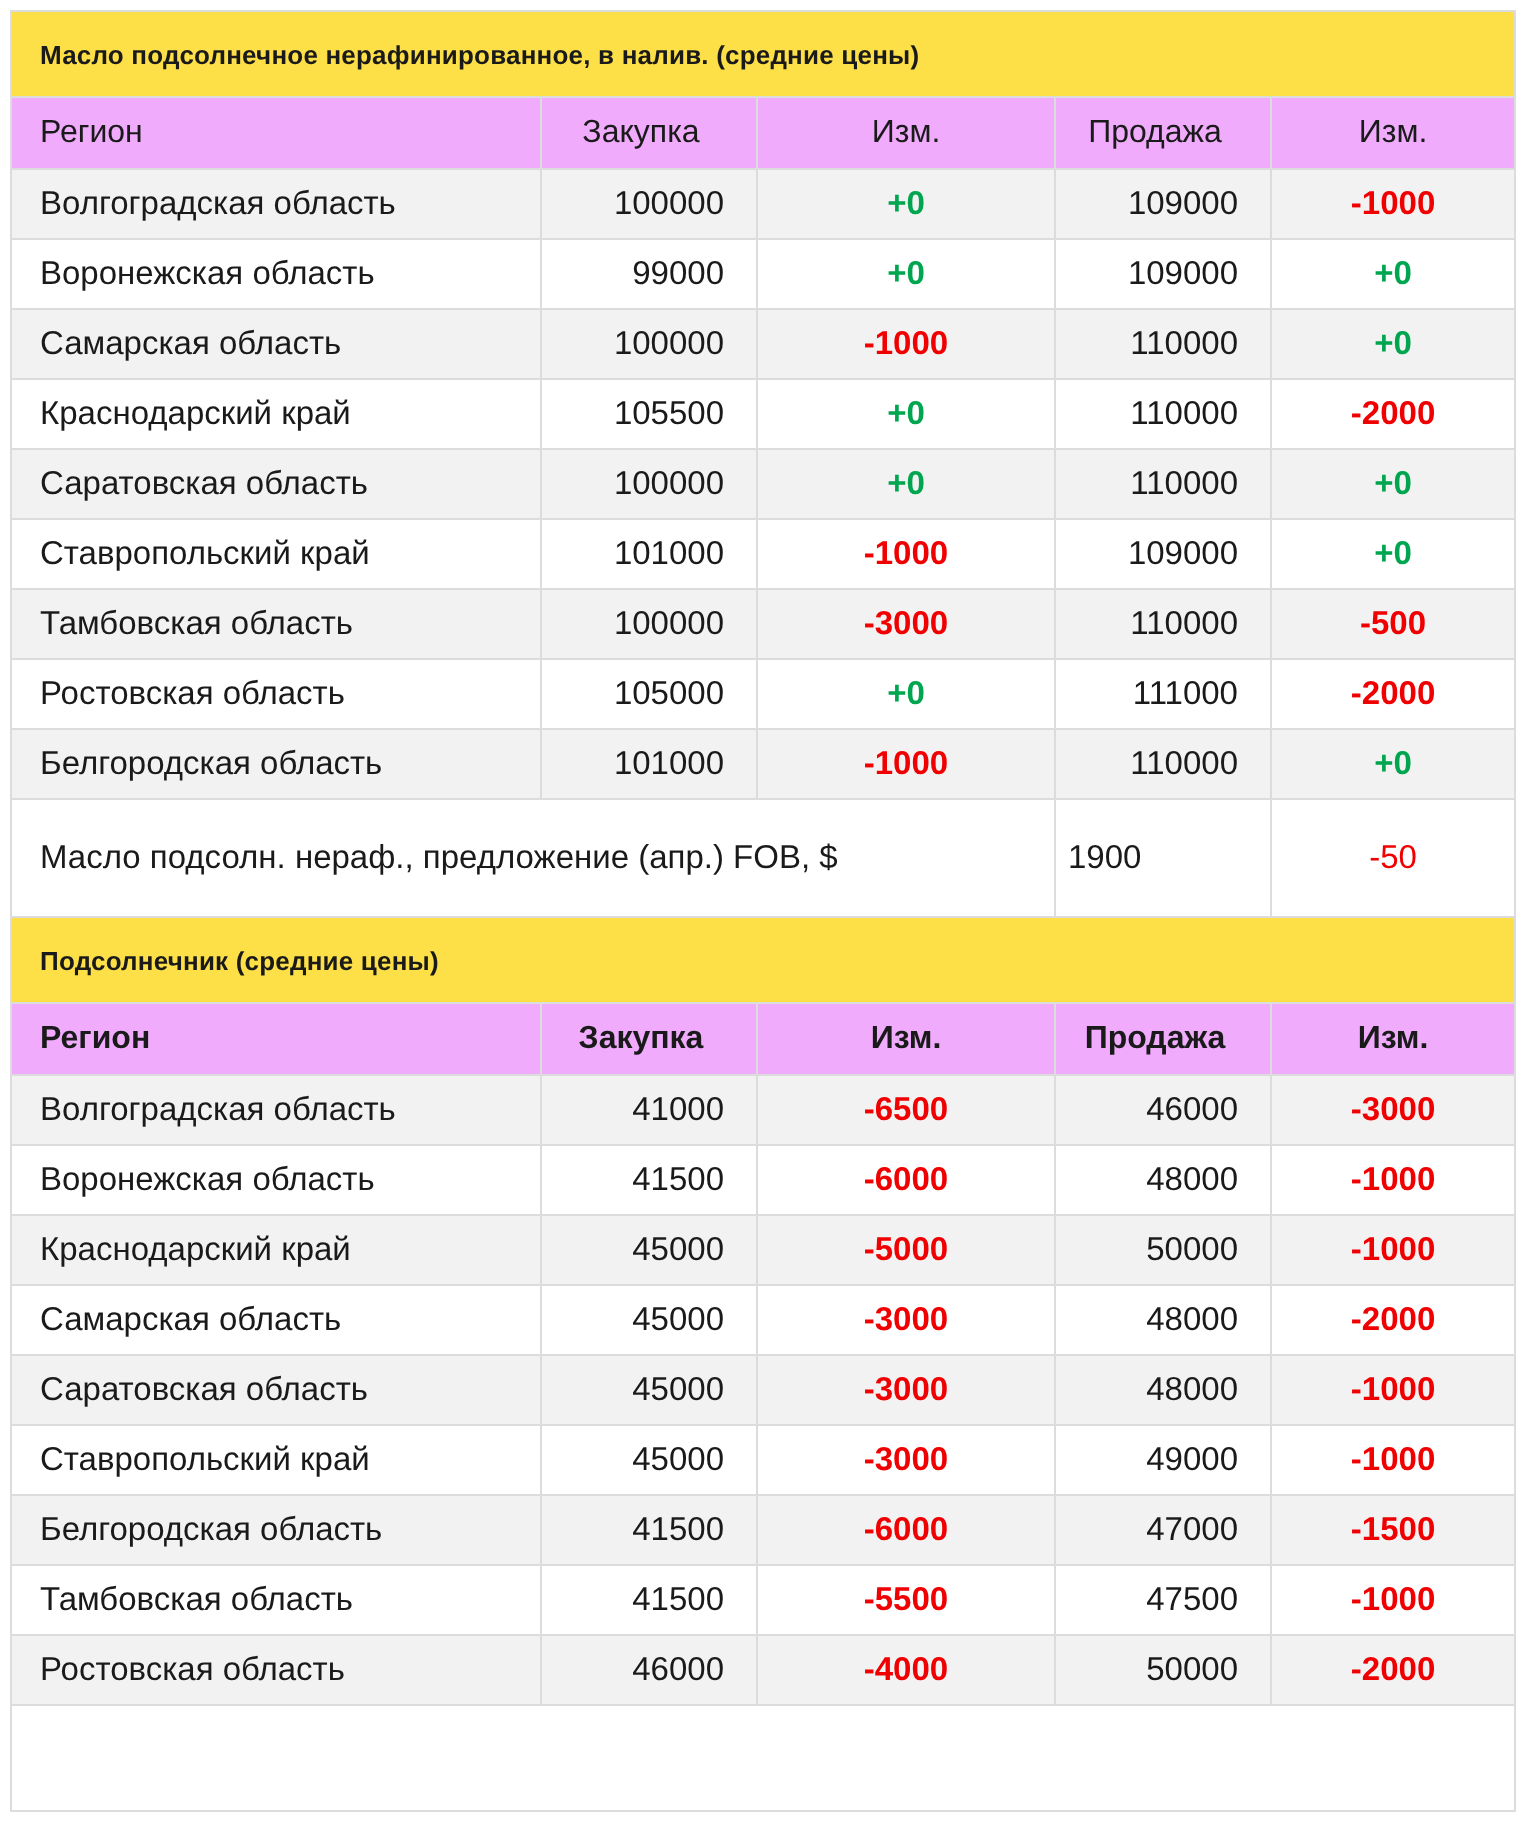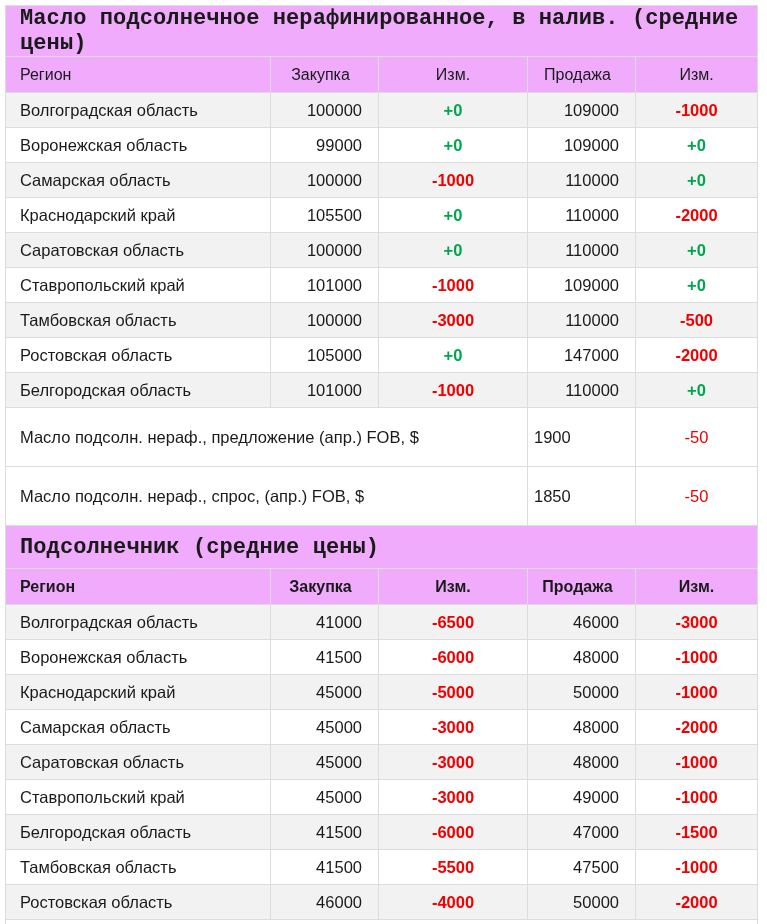--- a/index.html
+++ b/index.html
@@ -40,28 +40,27 @@
   td, th {
     border: 1px solid #dcdcdc;
     padding: 0;
     font-weight: normal;
     font-size: 16px;
     vertical-align: middle;
   }
 
   
   tr.section-title td {
-    background: #f0abfc;
+    background: #fde047;
     font-weight: bold;
-    font-size: 22px;
+    font-size: 13px;
     height: 42px;
     padding: 0 14px;
     text-align: left;
     letter-spacing: 0.1px;
-    font-family: Liberation Mono, monospace;
   }
 
   
   tr.col-head td {
     background: #f0abfc;
     height: 35px;
     font-size: 16px;
   }
   tr.col-head.bold td { font-weight: bold; }
   tr.col-head td.region { text-align: left;  padding: 0 0 0 14px; }
@@ -189,38 +188,33 @@
           <td class="region-cell">Тамбовская область</td>
           <td class="value-cell">100000</td>
           <td class="change-cell neg">-3000</td>
           <td class="value-cell">110000</td>
           <td class="change-cell neg">-500</td>
         </tr>
         <tr class="data-row even">
           <td class="region-cell">Ростовская область</td>
           <td class="value-cell">105000</td>
           <td class="change-cell pos">+0</td>
-          <td class="value-cell">147000</td>
+          <td class="value-cell">111000</td>
           <td class="change-cell neg">-2000</td>
         </tr>
         <tr class="data-row odd">
           <td class="region-cell">Белгородская область</td>
           <td class="value-cell">101000</td>
           <td class="change-cell neg">-1000</td>
           <td class="value-cell">110000</td>
           <td class="change-cell pos">+0</td>
         </tr>
         <tr class="fob-row">
           <td class="fob-label" colspan="3">Масло подсолн. нераф., предложение (апр.) FOB, $</td>
           <td class="fob-value">1900</td>
-          <td class="fob-change neg">-50</td>
-        </tr>
-        <tr class="fob-row">
-          <td class="fob-label" colspan="3">Масло подсолн. нераф., спрос, (апр.) FOB, $</td>
-          <td class="fob-value">1850</td>
           <td class="fob-change neg">-50</td>
         </tr>
         <tr class="section-title">
           <td colspan="5">Подсолнечник (средние цены)</td>
         </tr>
         <tr class="col-head bold">
           <td class="region">Регион</td>
           <td class="buynum">Закупка</td>
           <td class="num">Изм.</td>
           <td class="sellnum">Продажа</td>

